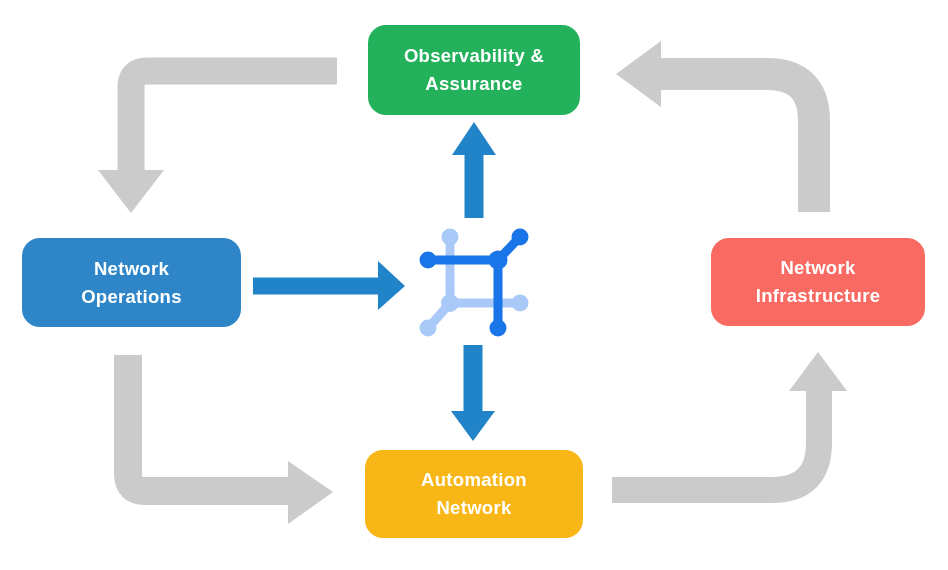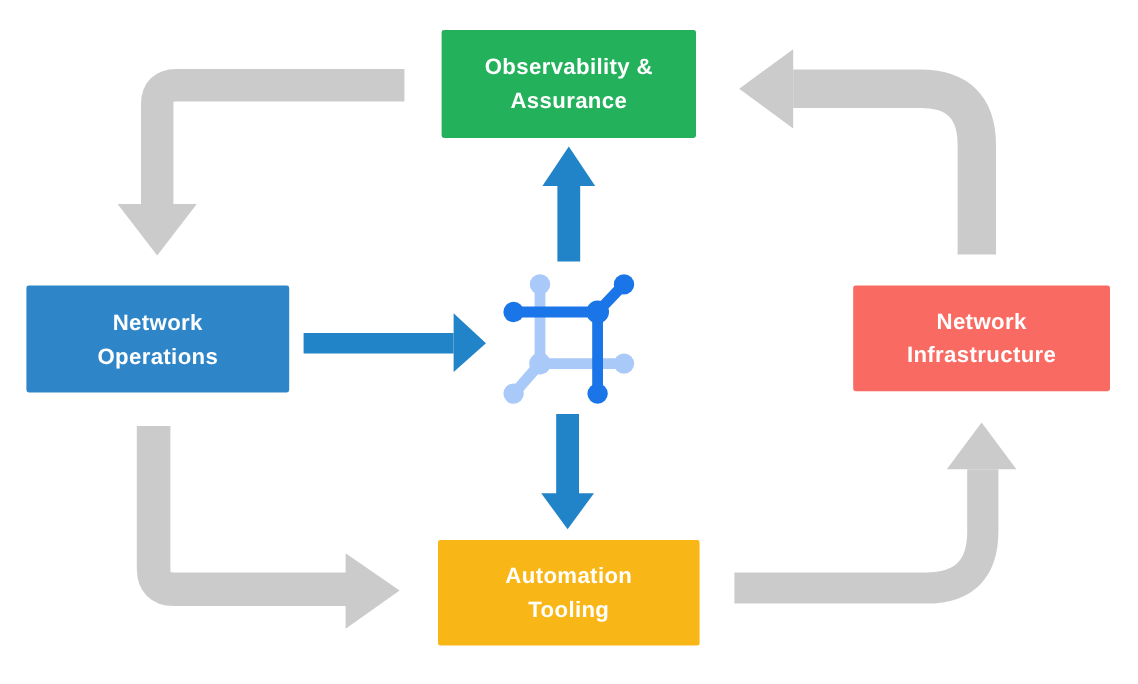--- a/index.html
+++ b/index.html
@@ -7,21 +7,21 @@
     position: relative;
     width: 948px;
     height: 570px;
     background: var(--background, #fff);
     overflow: hidden;
     font-family: "Liberation Sans", sans-serif;
   }
   .diagram-svg { position: absolute; left: 0; top: 0; }
   .node {
     position: absolute;
-    border-radius: 2px;
+    border-radius: 18px;
     color: var(--text, #fff);
     display: flex;
     align-items: center;
     justify-content: center;
     text-align: center;
     font-size: 18.5px;
     font-weight: 700;
     letter-spacing: 0.3px;
     line-height: 1.5;
     white-space: pre-line;
@@ -106,16 +106,16 @@
   <div class="node node-operations">
     <span>Network
 Operations</span>
   </div>
   <div class="node node-infrastructure">
     <span>Network
 Infrastructure</span>
   </div>
   <div class="node node-automation">
     <span>Automation
-Tooling</span>
+Network</span>
   </div>
 
 </div>
 
 </body></html>

